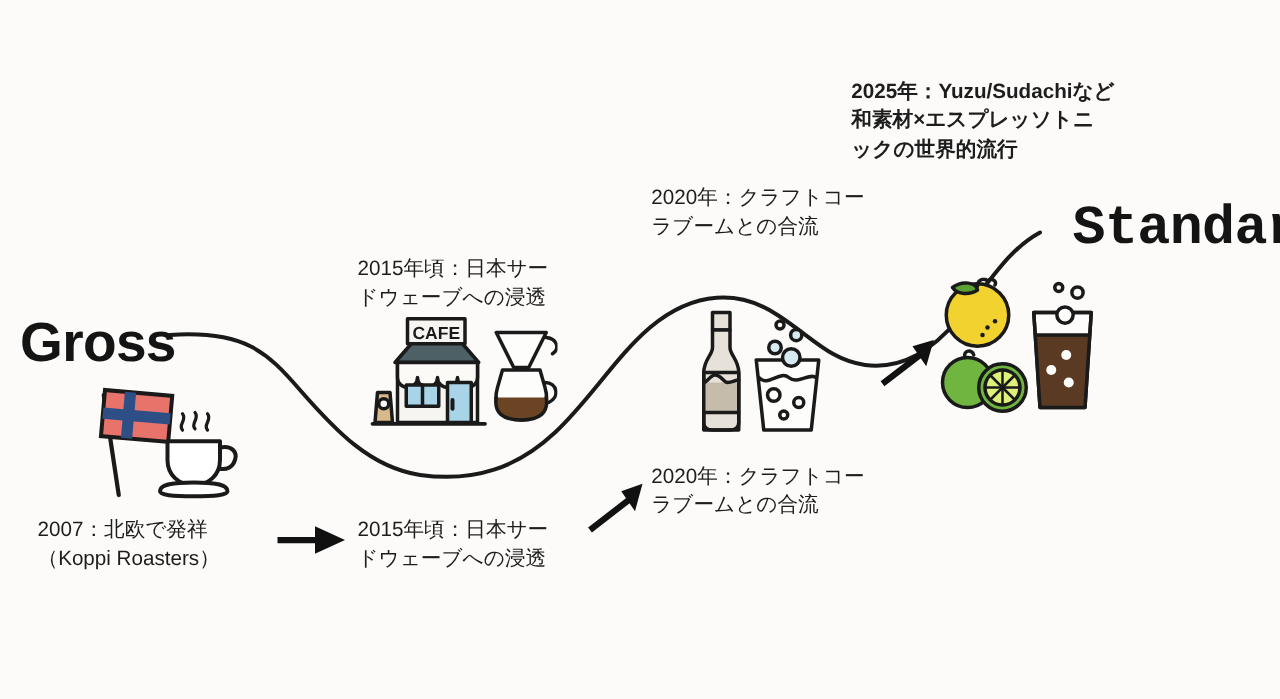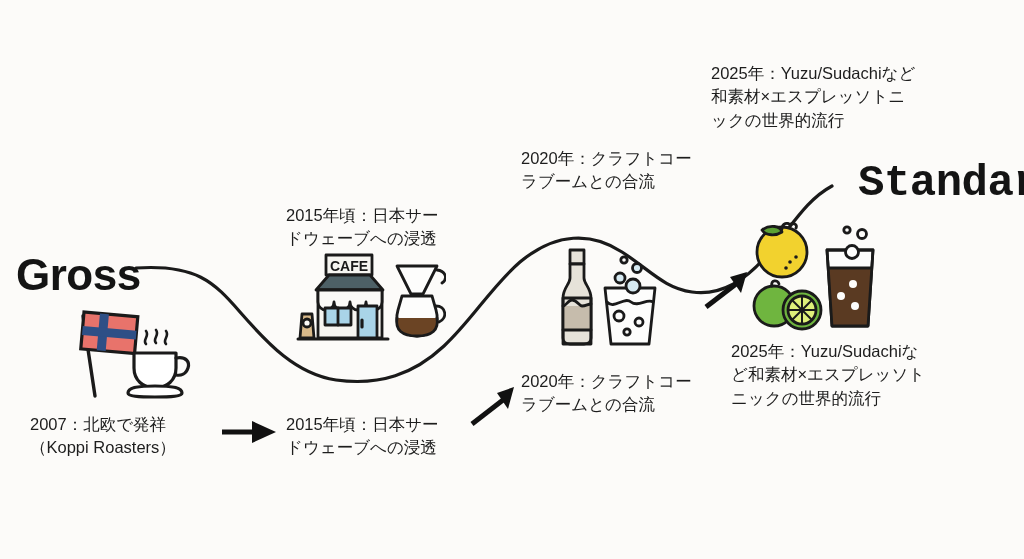--- a/index.html
+++ b/index.html
@@ -28,21 +28,21 @@
   
   .annot{
     font-size:16.5px;
     line-height:1.42;
     color:#1d1d1d;
     white-space:pre-line;
     font-weight:500;
   }
   #an-2015-top{left:286px;top:204px;width:195px;}
   #an-2020-top{left:521px;top:147px;width:215px;}
-  #an-2025-top{left:711px;top:62px;width:255px;}
+  #an-2025-top{left:681px;top:62px;width:255px;font-weight:bold;}
   #an-2007-bot{left:30px;top:413px;width:195px;text-align:left;}
   #an-2015-bot{left:286px;top:413px;width:195px;}
   #an-2020-bot{left:521px;top:370px;width:200px;}
   #an-2025-bot{left:731px;top:340px;width:235px;}
 
   
   svg.layer{position:absolute;left:0;top:0;width:1024px;height:559px;overflow:visible;}
   .wave{fill:none;stroke:#1a1a1a;stroke-width:3.2;stroke-linecap:round;}
   .arrow{fill:#111;stroke:none;}
   .arrowline{stroke:#111;stroke-width:5;stroke-linecap:butt;}
@@ -211,17 +211,14 @@
   <div class="abs annot" id="an-2025-top">2025年：Yuzu/Sudachiなど
 和素材×エスプレッソトニ
 ックの世界的流行</div>
 
   <div class="abs annot" id="an-2007-bot">2007：北欧で発祥
 （Koppi Roasters）</div>
   <div class="abs annot" id="an-2015-bot">2015年頃：日本サー
 ドウェーブへの浸透</div>
   <div class="abs annot" id="an-2020-bot">2020年：クラフトコー
 ラブームとの合流</div>
-  <div class="abs annot" id="an-2025-bot">2025年：Yuzu/Sudachiな
-ど和素材×エスプレッソト
-ニックの世界的流行</div>
 
 </div>
 
 </body></html>

